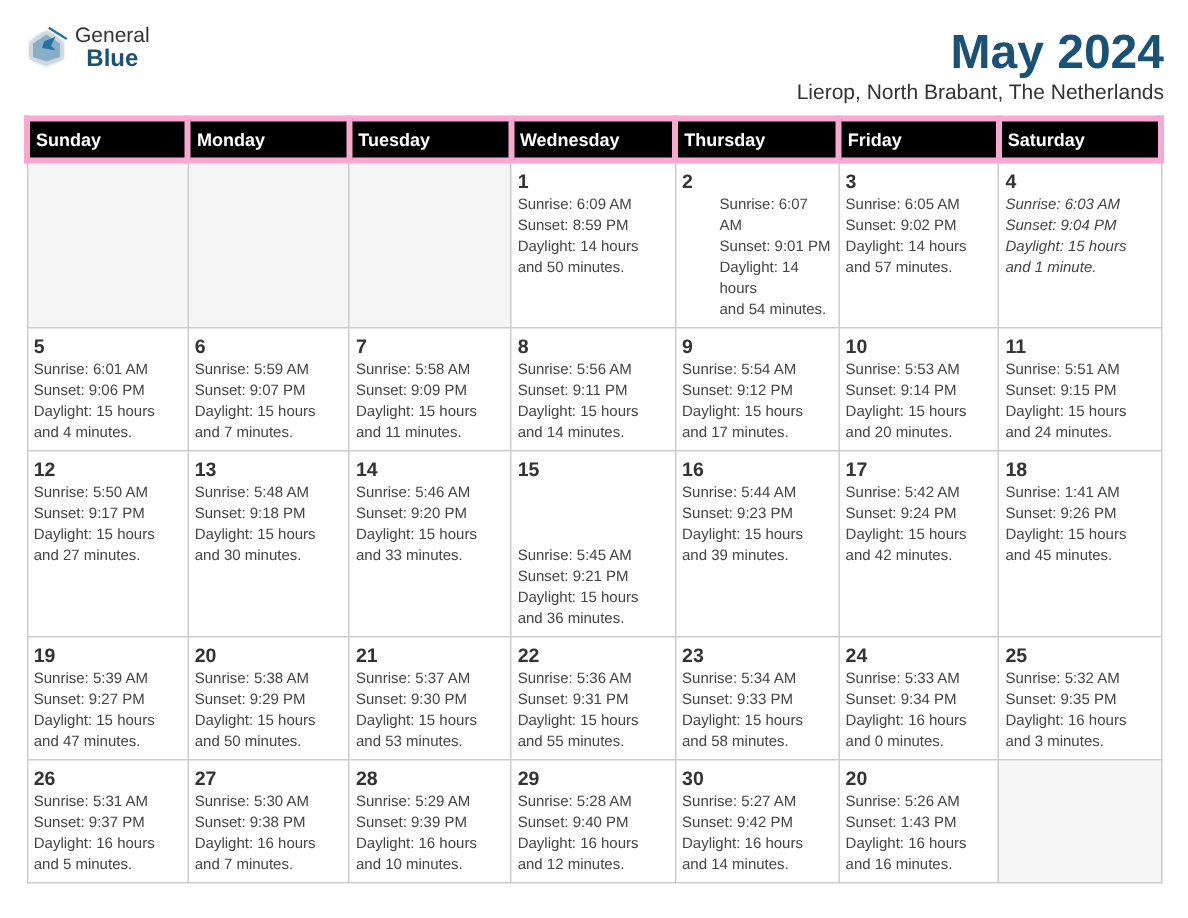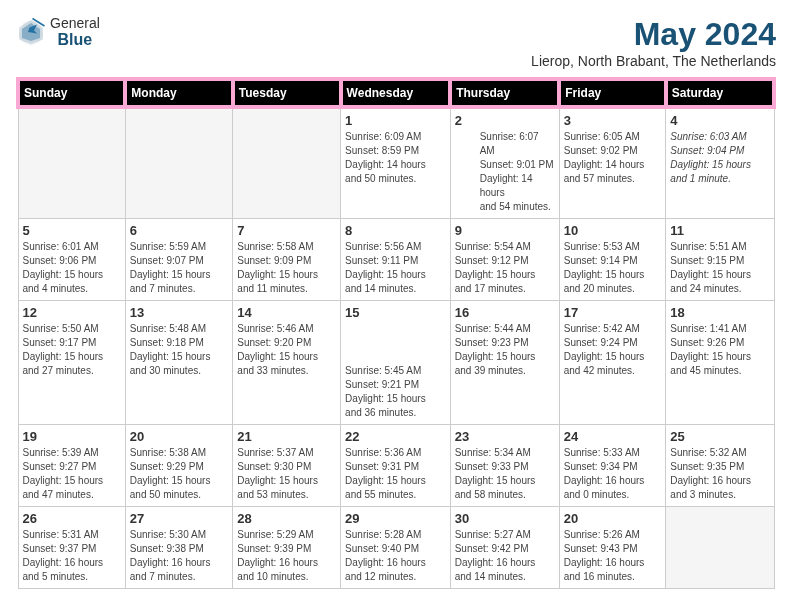--- a/index.html
+++ b/index.html
@@ -350,20 +350,20 @@
         <td>
           <div class="day-num">30</div>
           <div class="day-info" style="white-space: pre-line;">Sunrise: 5:27 AM
 Sunset: 9:42 PM
 Daylight: 16 hours
 and 14 minutes.</div>
         </td>
         <td>
           <div class="day-num">20</div>
           <div class="day-info" style="white-space: pre-line;">Sunrise: 5:26 AM
-Sunset: 9:43 PM
+Sunset: 1:43 PM
 Daylight: 16 hours
 and 16 minutes.</div>
         </td>
         <td class="empty"></td>
       </tr>
     </tbody>
 </table>
 
 </body></html>

